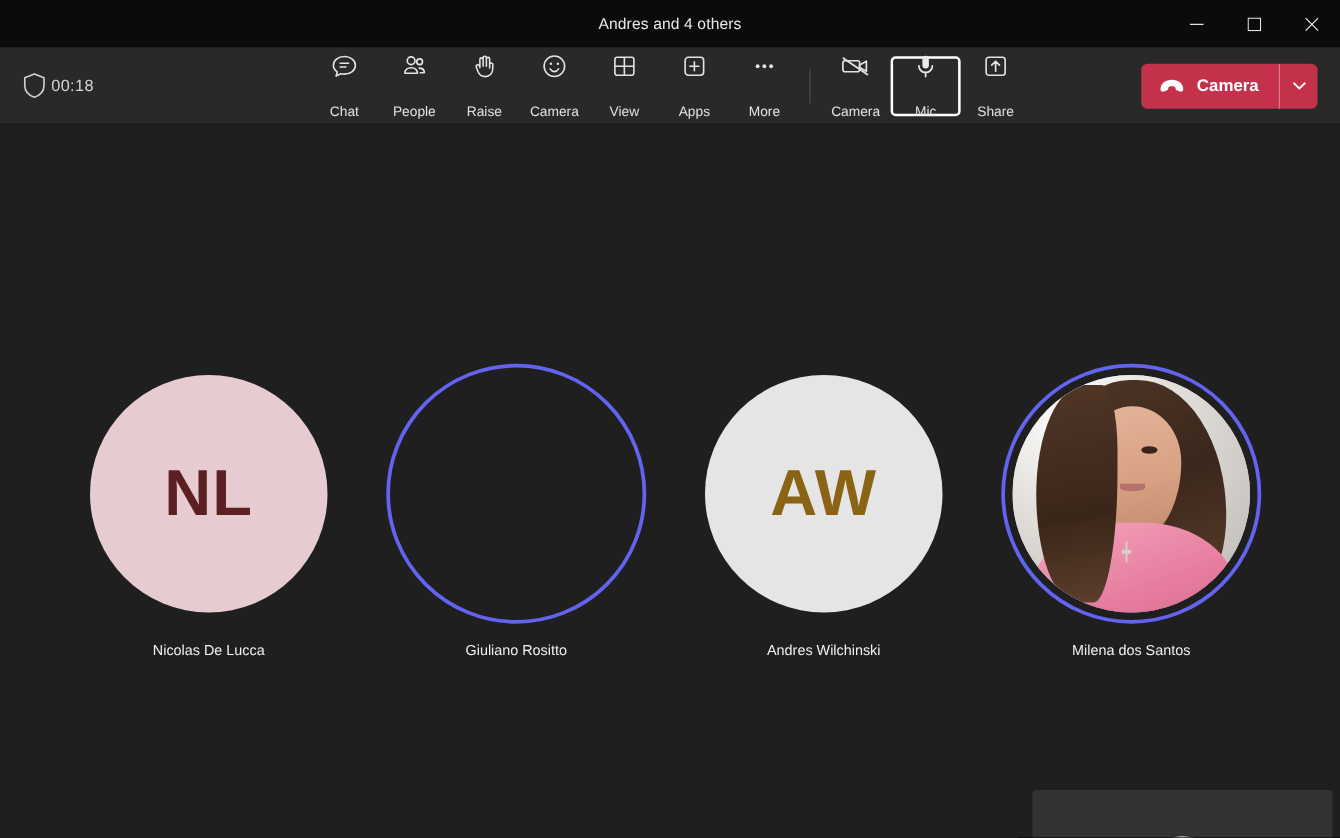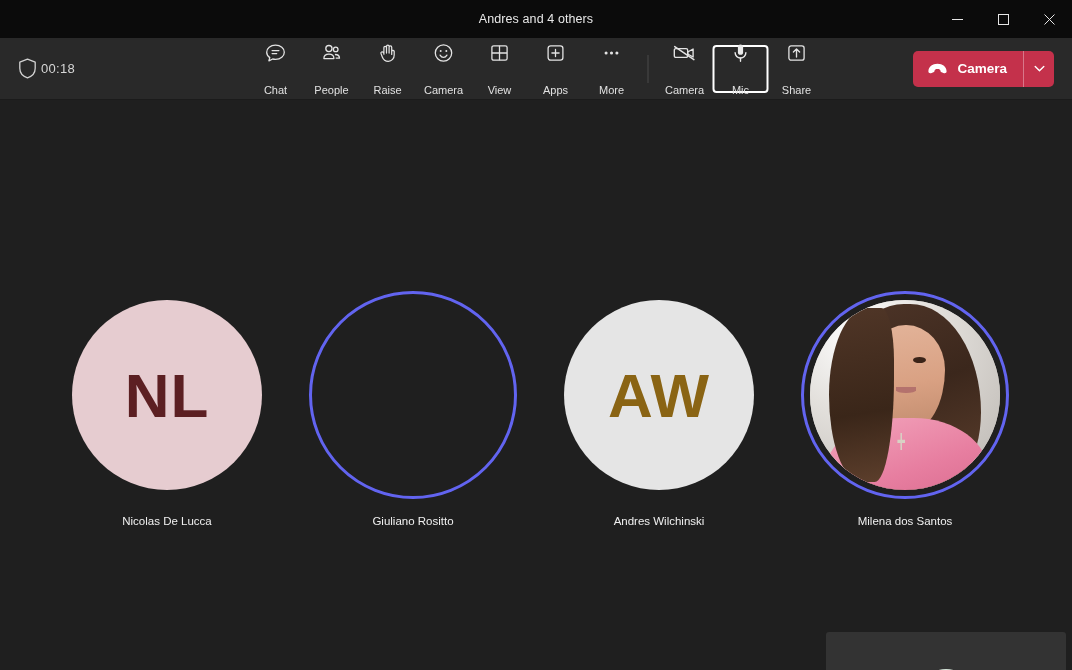--- a/index.html
+++ b/index.html
@@ -190,21 +190,21 @@
     border: 3px solid #6264f0;
     box-sizing: border-box;
   }
   .avatar {
     width: 190px;
     height: 190px;
     border-radius: 50%;
     display: flex;
     align-items: center;
     justify-content: center;
-    font-size: 62px;
+    font-size: 52px;
     font-weight: bold;
     letter-spacing: 1px;
     overflow: hidden;
     position: relative;
   }
   .avatar.has-ring { width: 190px; height: 190px; }
   .tile-name {
     margin-top: 11px;
     font-size: 11.5px;
     color: #f0f0f0;

